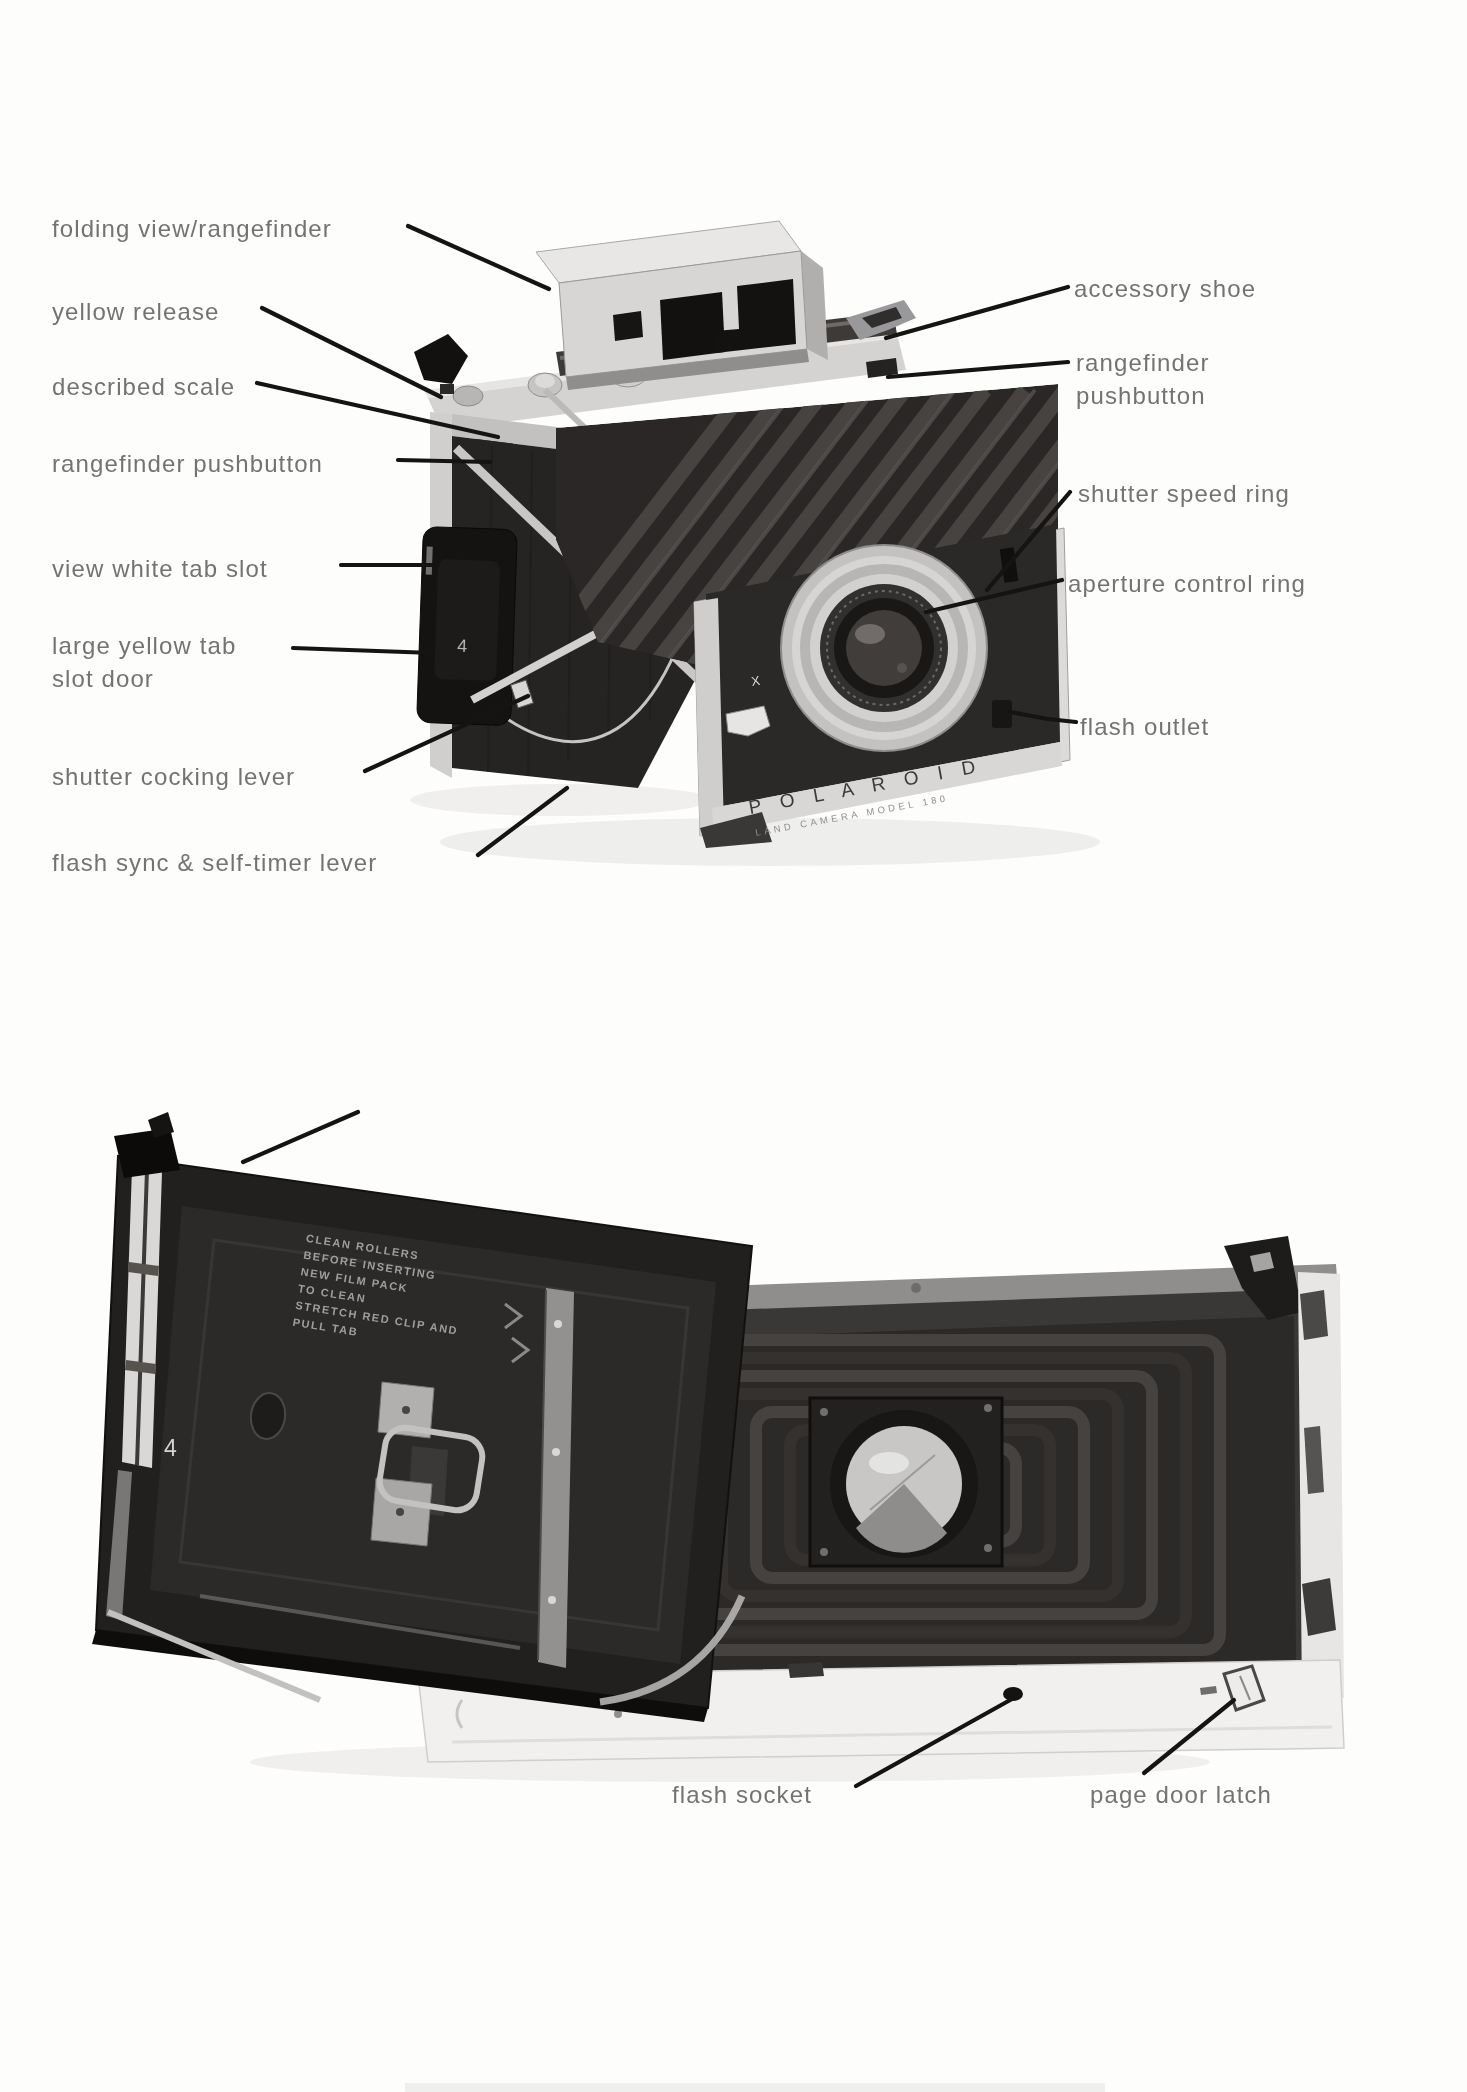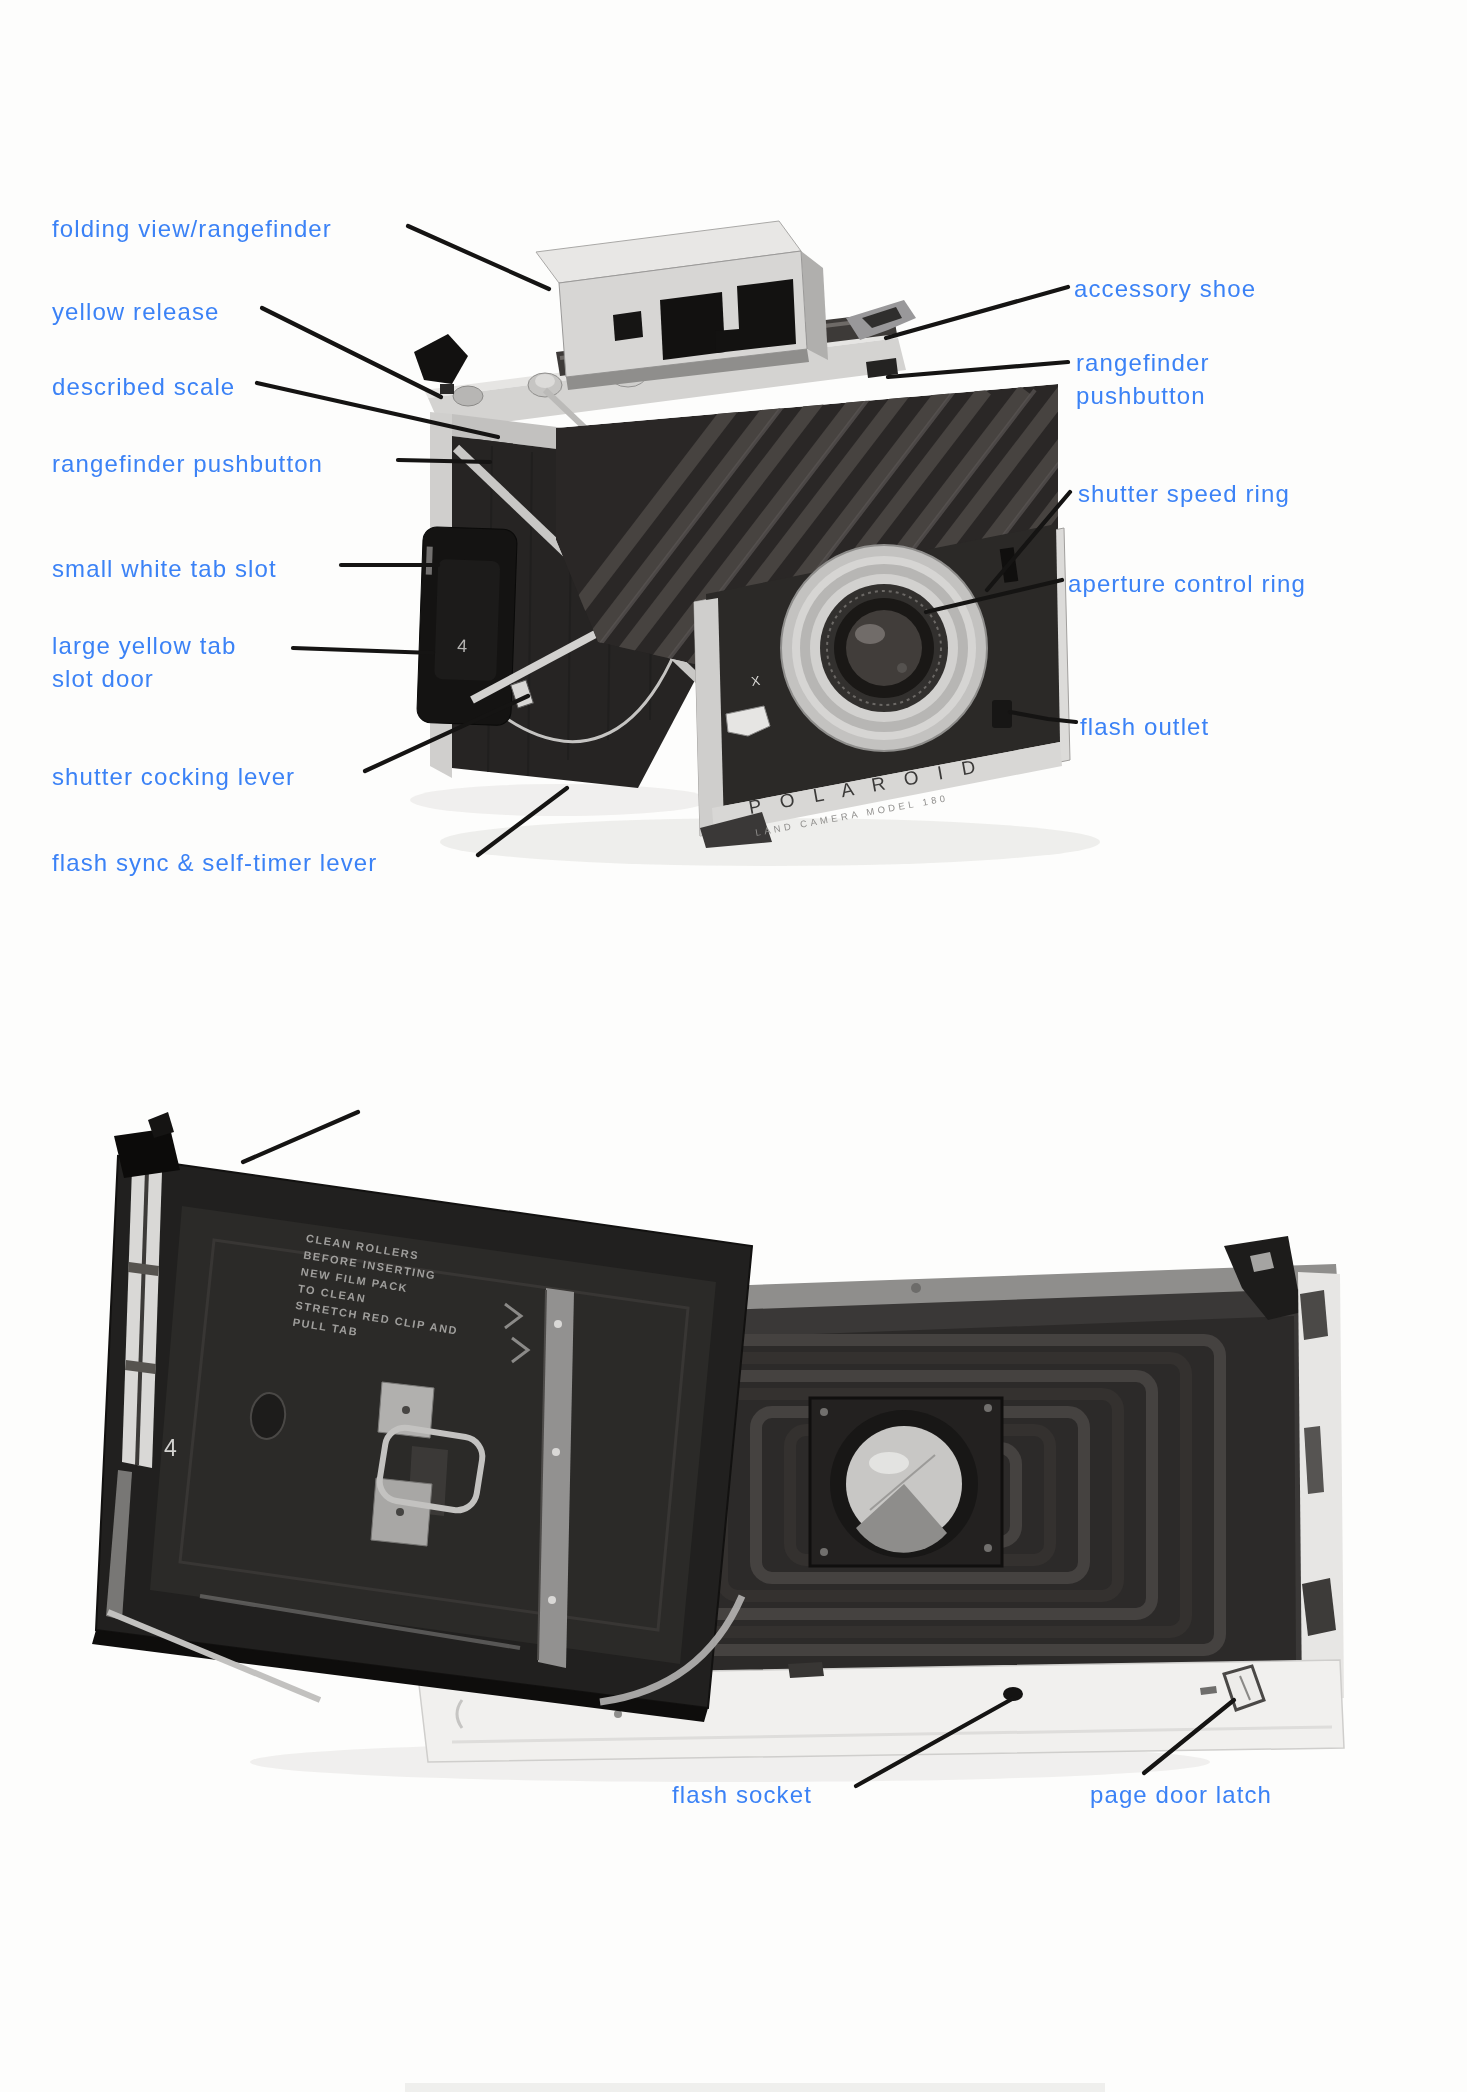--- a/index.html
+++ b/index.html
@@ -3,21 +3,21 @@
 <meta charset="utf-8">
 <style>
   html,body{margin:0;padding:0;background:#ffffff;}
   #canvas{
     position:relative;width:1467px;height:2092px;overflow:hidden;
     background:#fdfdfc;font-family:"Liberation Sans",sans-serif;
   }
   svg.art{position:absolute;left:0;top:0;}
   .label{
     position:absolute;font-size:24px;line-height:33px;letter-spacing:1.1px;
-    color:#3b82f6;white-space:pre-line;
+    color:#737373;white-space:pre-line;
   }
   .door-notice{
     position:absolute;left:298px;top:1248px;width:240px;
     font-size:11px;line-height:17px;letter-spacing:1.6px;font-weight:bold;
     color:#bdbcba;opacity:.8;transform:rotate(9deg);white-space:pre-line;
   }
   .edge-artifact{
     position:absolute;left:405px;top:2083px;width:700px;height:9px;
     background:#efefed;
   }
@@ -257,21 +257,21 @@
     <line x1="358" y1="1112" x2="243" y2="1162"></line>
     <line x1="856" y1="1786" x2="1012" y2="1699"></line>
     <line x1="1144" y1="1773" x2="1234" y2="1700"></line>
   </g>
 </svg>
 
 <div class="label" style="left:52px;top:212px">folding view/rangefinder</div>
 <div class="label" style="left:52px;top:295px">yellow release</div>
 <div class="label" style="left:52px;top:370px">described scale</div>
 <div class="label" style="left:52px;top:447px">rangefinder pushbutton</div>
-<div class="label" style="left:52px;top:552px">small white tab slot</div>
+<div class="label" style="left:52px;top:552px">view white tab slot</div>
 <div class="label" style="left:52px;top:629px">large yellow tab
 slot door</div>
 <div class="label" style="left:52px;top:760px">shutter cocking lever</div>
 <div class="label" style="left:52px;top:846px">flash sync &amp; self-timer lever</div>
 
 <div class="label" style="left:1074px;top:272px">accessory shoe</div>
 <div class="label" style="left:1076px;top:346px">rangefinder
 pushbutton</div>
 <div class="label" style="left:1078px;top:477px">shutter speed ring</div>
 <div class="label" style="left:1068px;top:567px">aperture control ring</div>

